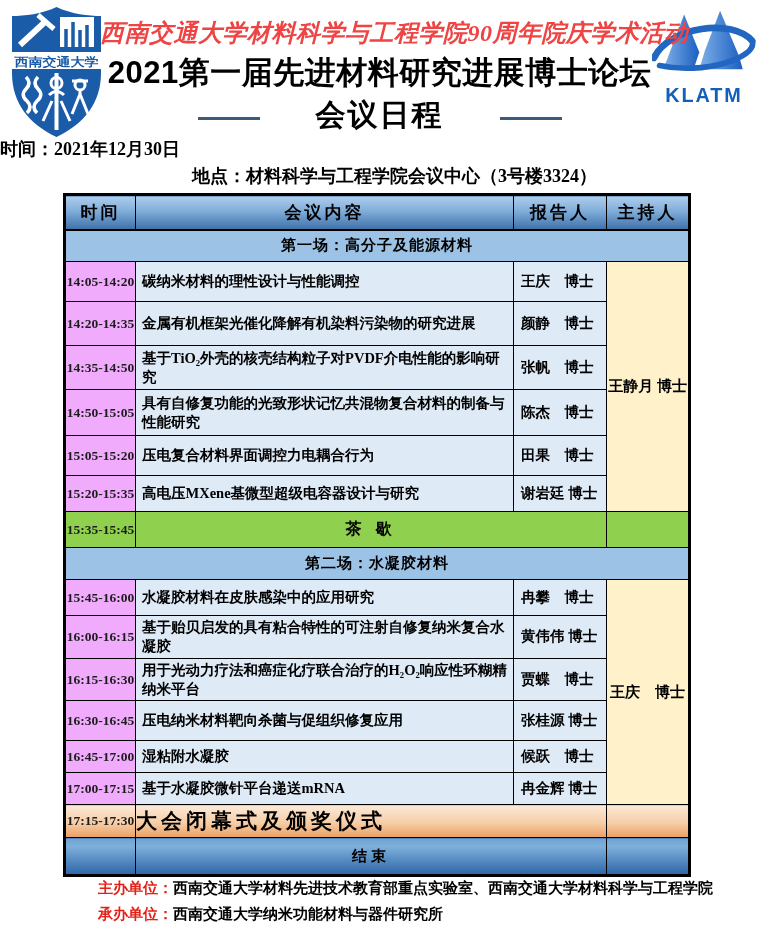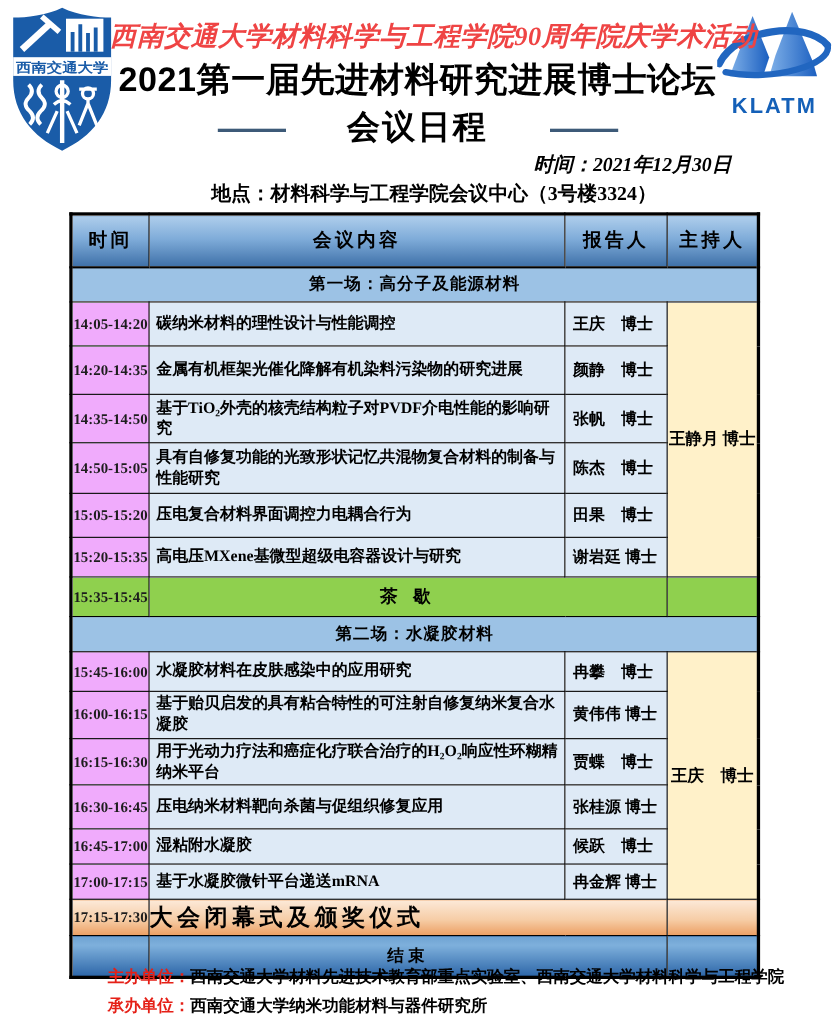--- a/index.html
+++ b/index.html
@@ -10,21 +10,21 @@
   .logo-left{left:8px;top:5px;width:97px;height:135px;}
   .logo-right{left:652px;top:6px;width:104px;height:104px;}
   .banner{top:17px;left:100px;width:568px;text-align:center;white-space:nowrap;
           font-size:24px;font-weight:bold;font-style:italic;color:#ef4444;letter-spacing:0.5px;}
   .title{top:52px;left:0;width:759px;text-align:center;
          font-family:"Liberation Sans","DejaVu Sans",sans-serif;
          font-size:31px;font-weight:800;letter-spacing:0.5px;}
   .subtitle-row{top:95px;left:0;width:759px;display:flex;justify-content:center;align-items:center;gap:56px;}
   .subtitle{font-family:"Liberation Sans","DejaVu Sans",sans-serif;font-size:30px;font-weight:800;letter-spacing:2px;text-align:center;}
   .dash{width:62px;height:3px;background:#3D5A78;margin-top:5px;}
-  .dateline{top:137px;left:0;width:665px;text-align:right;font-size:18px;font-weight:bold;font-style:italic;}
+  .dateline{top:137px;left:0;width:665px;text-align:left;font-size:18px;font-weight:bold;}
   .venueline{top:164px;left:0;width:759px;text-align:center;font-size:18px;font-weight:bold;padding-left:15px;}
   
   table.schedule{position:absolute;top:193px;left:63px;width:625px;
                  border-collapse:collapse;table-layout:fixed;border:3px solid #000;}
   .schedule th,.schedule td{border:1px solid #000;vertical-align:middle;padding:0;overflow:hidden;}
   th.head{background:linear-gradient(180deg,#AFCEEC 0%,#7FACD9 45%,#3E70A8 100%);
           font-size:17px;font-weight:bold;letter-spacing:3px;border-bottom:2px solid #000;}
   td.section{background:#9CC2E5;text-align:center;font-size:15px;font-weight:bold;letter-spacing:1px;}
   td.time{background:#f0abfc;text-align:center;font-size:13.5px;font-weight:bold;color:#1d1d1d;}
   td.topic{background:#DEEAF6;text-align:left;padding:2px 6px;font-size:14.5px;font-weight:bold;line-height:1.3;}
@@ -95,21 +95,21 @@
   <div class="abs venueline">地点：材料科学与工程学院会议中心（3号楼3324）</div>
 
   <table class="schedule">
     <colgroup>
       <col style="width:71px">
         <col style="width:378px">
         <col style="width:93px">
         <col style="width:83px">
     </colgroup>
     <tbody>
-        <tr style="height:48px">
+        <tr style="height:35px">
       <th class="head">时间</th>
       <th class="head">会议内容</th>
       <th class="head">报告人</th>
       <th class="head">主持人</th>
     </tr>
     <tr style="height:32px">
       <td class="section" colspan="4">第一场：高分子及能源材料</td>
     </tr>
     <tr style="height:40px">
       <td class="time">14:05-14:20</td>

